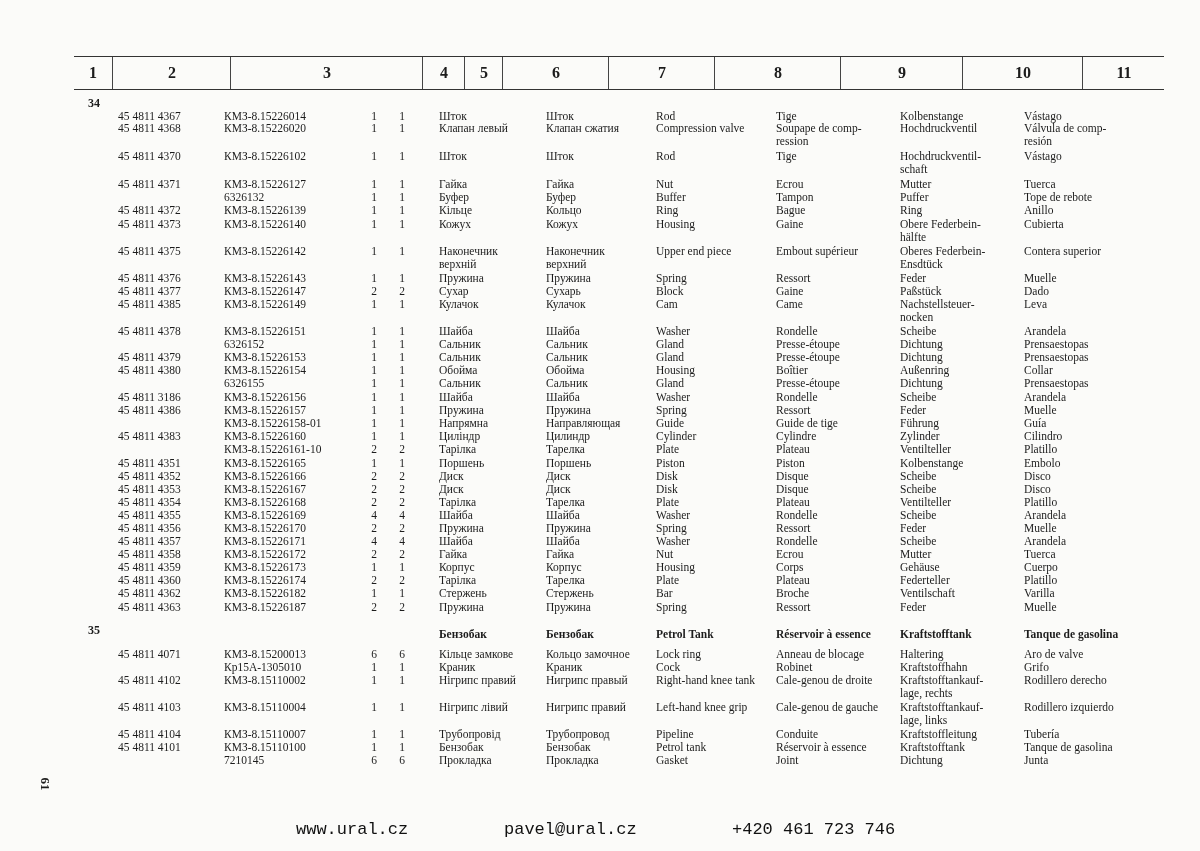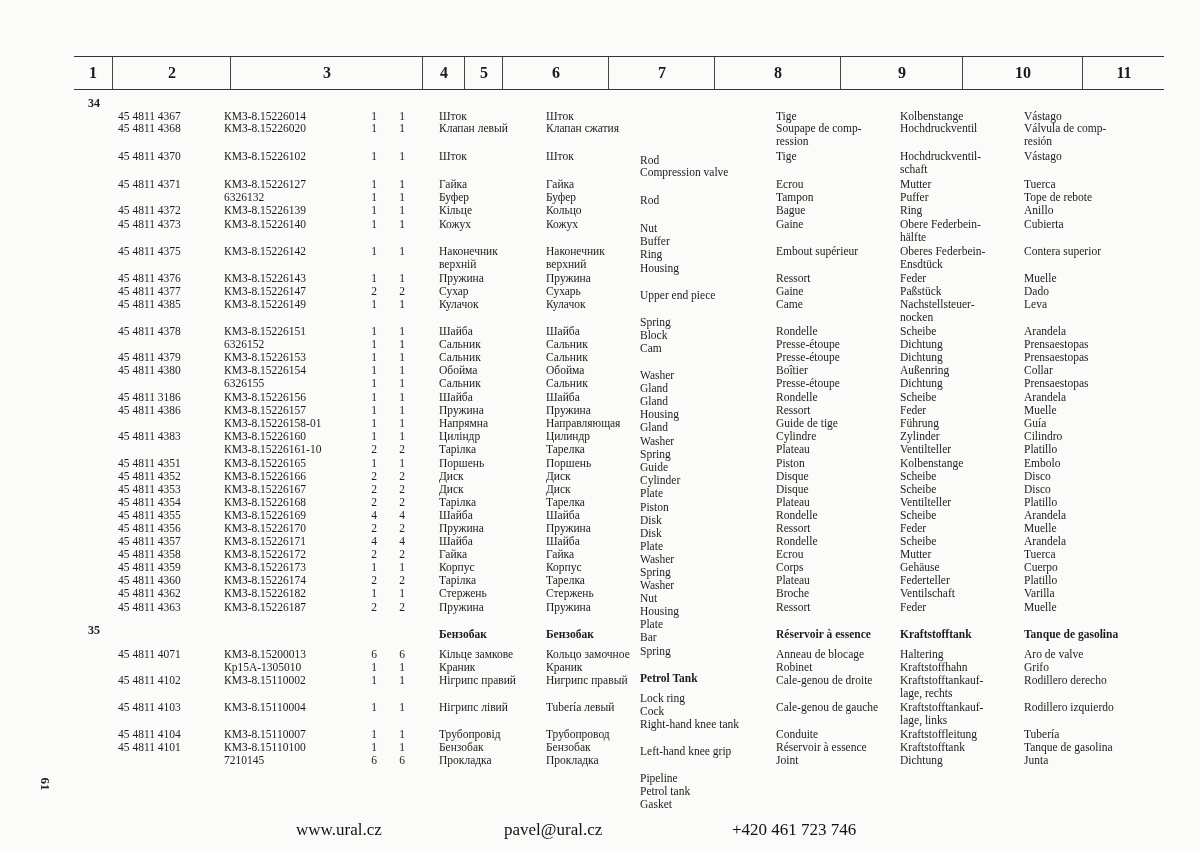--- a/index.html
+++ b/index.html
@@ -23,31 +23,31 @@
     position: absolute; left: 88px; font-weight: bold; font-size: 12px; text-align: center;
   }
   .row { position: absolute; left: 0; width: 1200px; font-size: 11.5px; line-height: 13.3px; }
   .c { position: absolute; top: 0; white-space: pre-line; }
   .c2 { left: 118px; }
   .c3 { left: 224px; }
   .c4 { left: 368px; width: 12px; text-align: center; }
   .c5 { left: 396px; width: 12px; text-align: center; }
   .c6 { left: 439px; }
   .c7 { left: 546px; }
-  .c8 { left: 640px; margin-top: 44px; }
+  .c8 { left: 656px; }
   .c9 { left: 776px; }
   .c10 { left: 900px; }
   .c11 { left: 1024px; }
   .row.title .c { font-weight: bold; }
   .pageno {
     position: absolute; left: 38px; top: 776px; font-weight: bold; font-size: 13px;
     transform: rotate(90deg);
   }
   .footer {
-    position: absolute; top: 820px; font-family: Liberation Serif, serif;
+    position: absolute; top: 820px; font-family: Liberation Mono, monospace;
     font-size: 17px; color: #111;
   }
 </style>
 </head>
 <body>
 
 <div class="header">
   <div class="hcell first" style="left:0;width:38px">1</div>
   <div class="hcell" style="left:38px;width:118px">2</div>
   <div class="hcell" style="left:156px;width:192px">3</div>
@@ -512,21 +512,21 @@
       <div class="c c10">Kraftstofftankauf-
 lage, rechts</div>
       <div class="c c11">Rodillero derecho</div>
     </div>
     <div class="row" style="top: 701px;">
       <div class="c c2">45 4811 4103</div>
       <div class="c c3">КМЗ-8.15110004</div>
       <div class="c c4">1</div>
       <div class="c c5">1</div>
       <div class="c c6">Нігрипс лівий</div>
-      <div class="c c7">Tubería левый</div>
+      <div class="c c7">Нигрипс правий</div>
       <div class="c c8">Left-hand knee grip</div>
       <div class="c c9">Cale-genou de gauche</div>
       <div class="c c10">Kraftstofftankauf-
 lage, links</div>
       <div class="c c11">Rodillero izquierdo</div>
     </div>
     <div class="row" style="top: 728px;">
       <div class="c c2">45 4811 4104</div>
       <div class="c c3">КМЗ-8.15110007</div>
       <div class="c c4">1</div>

